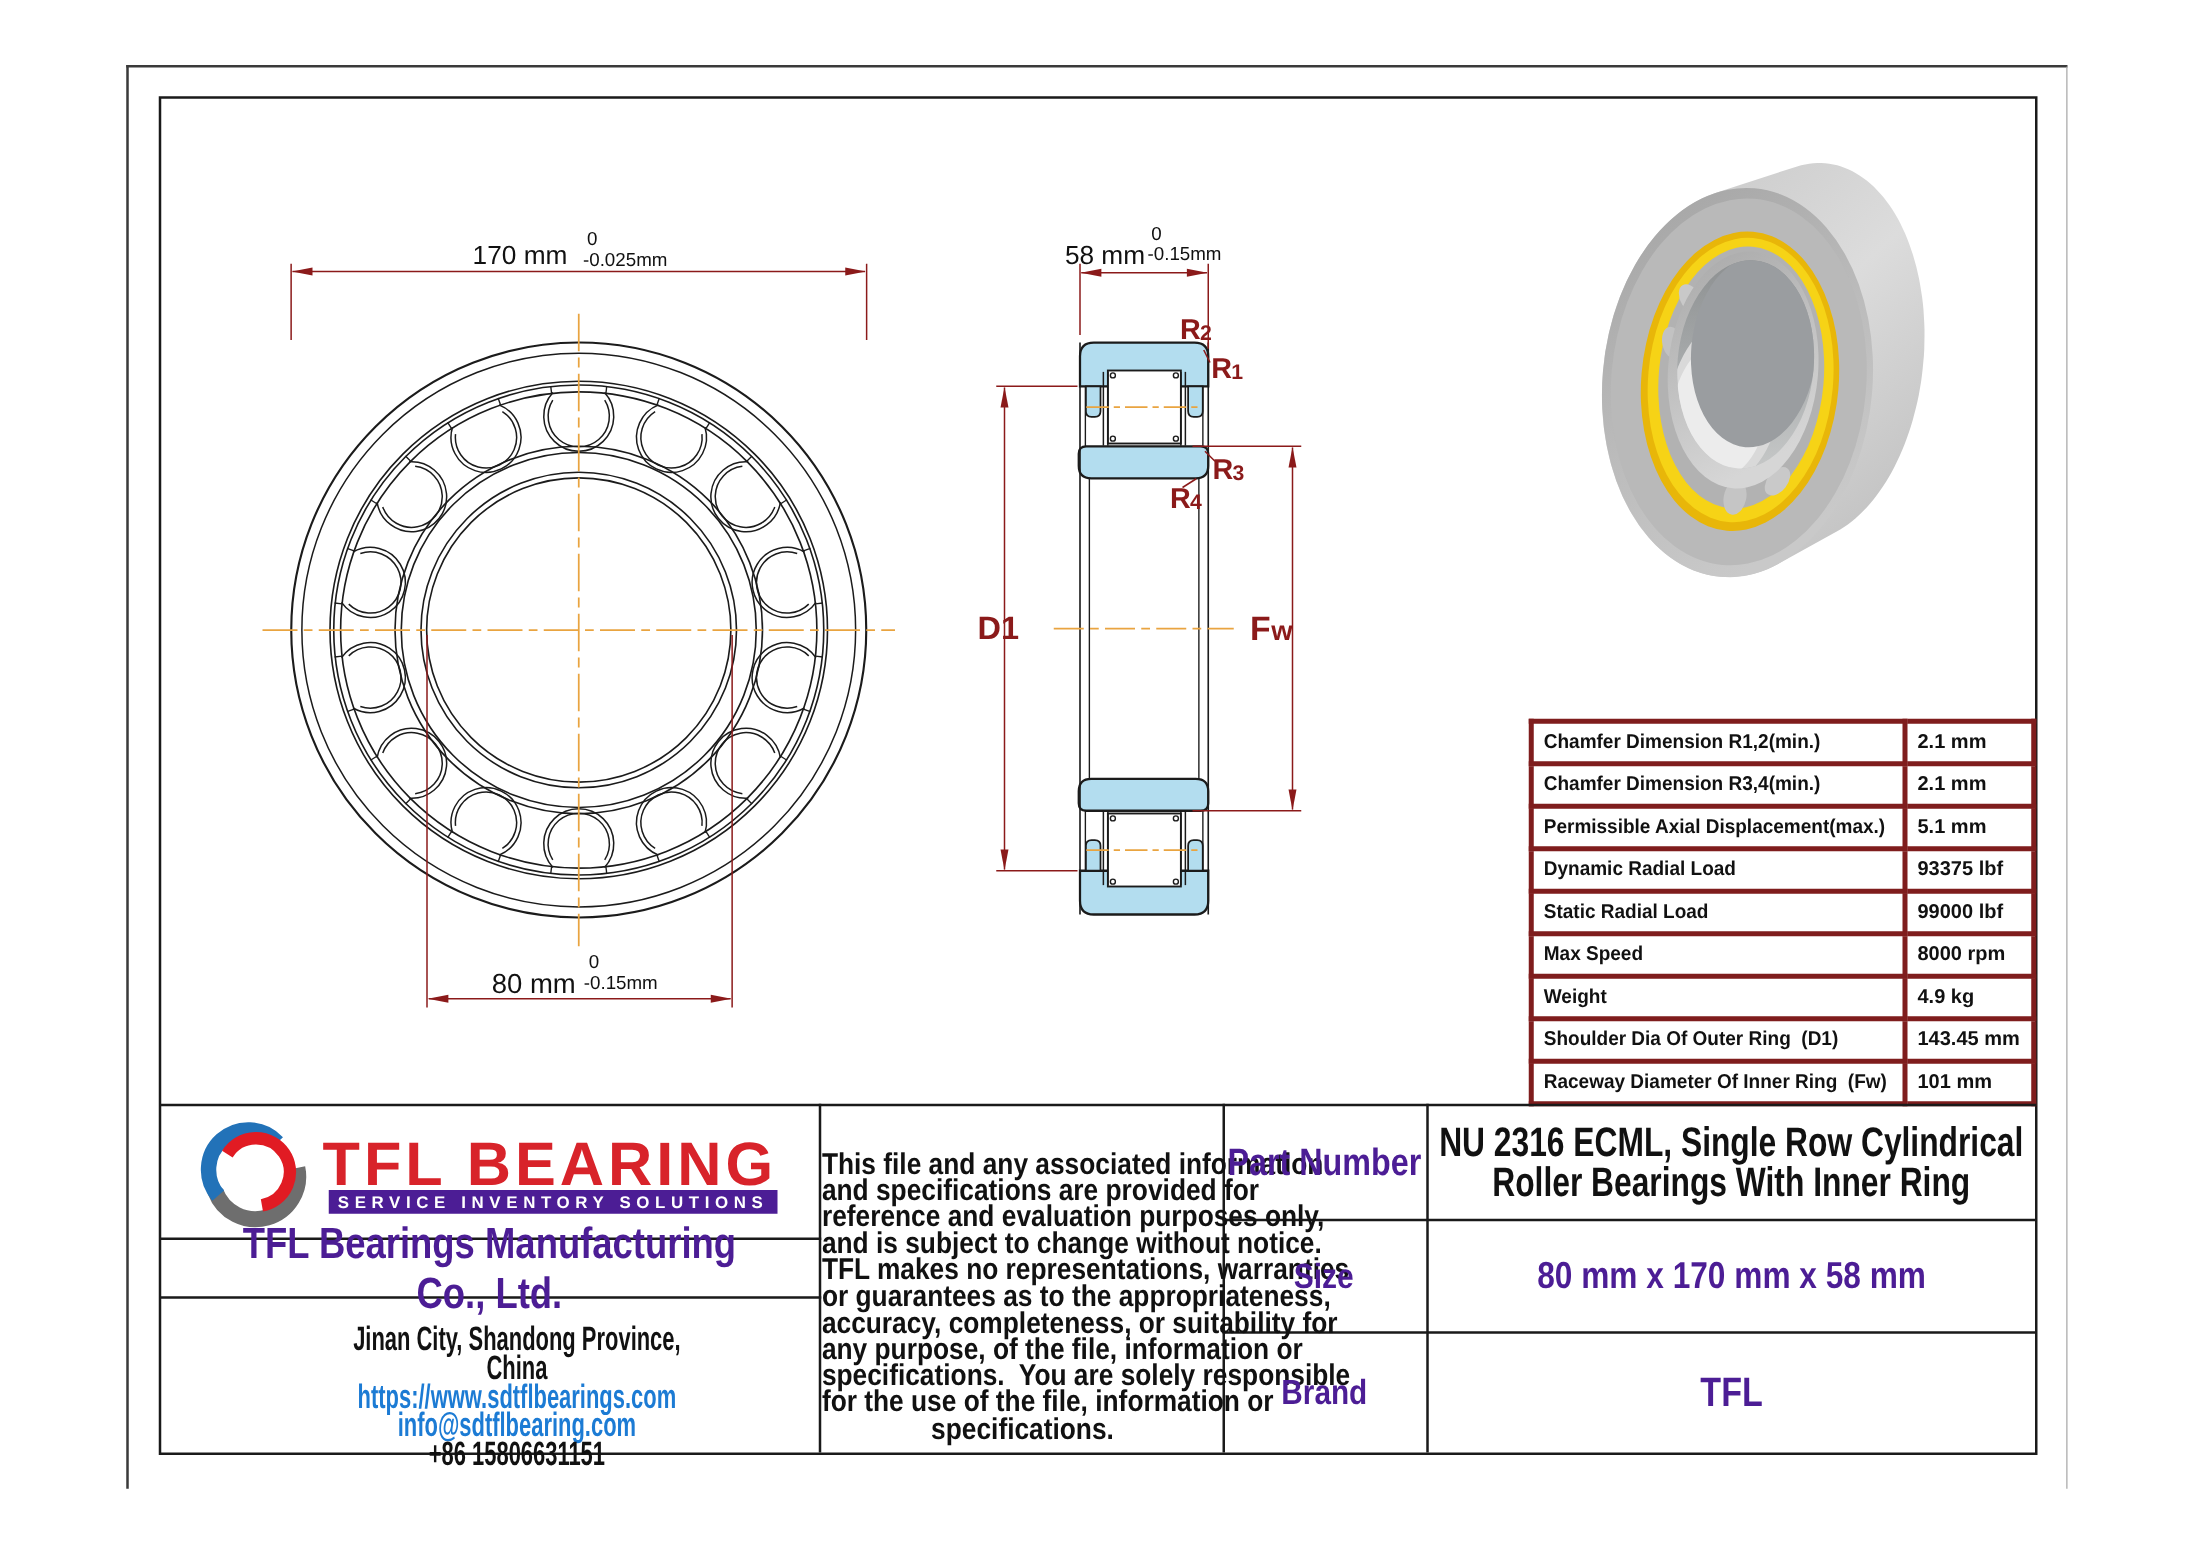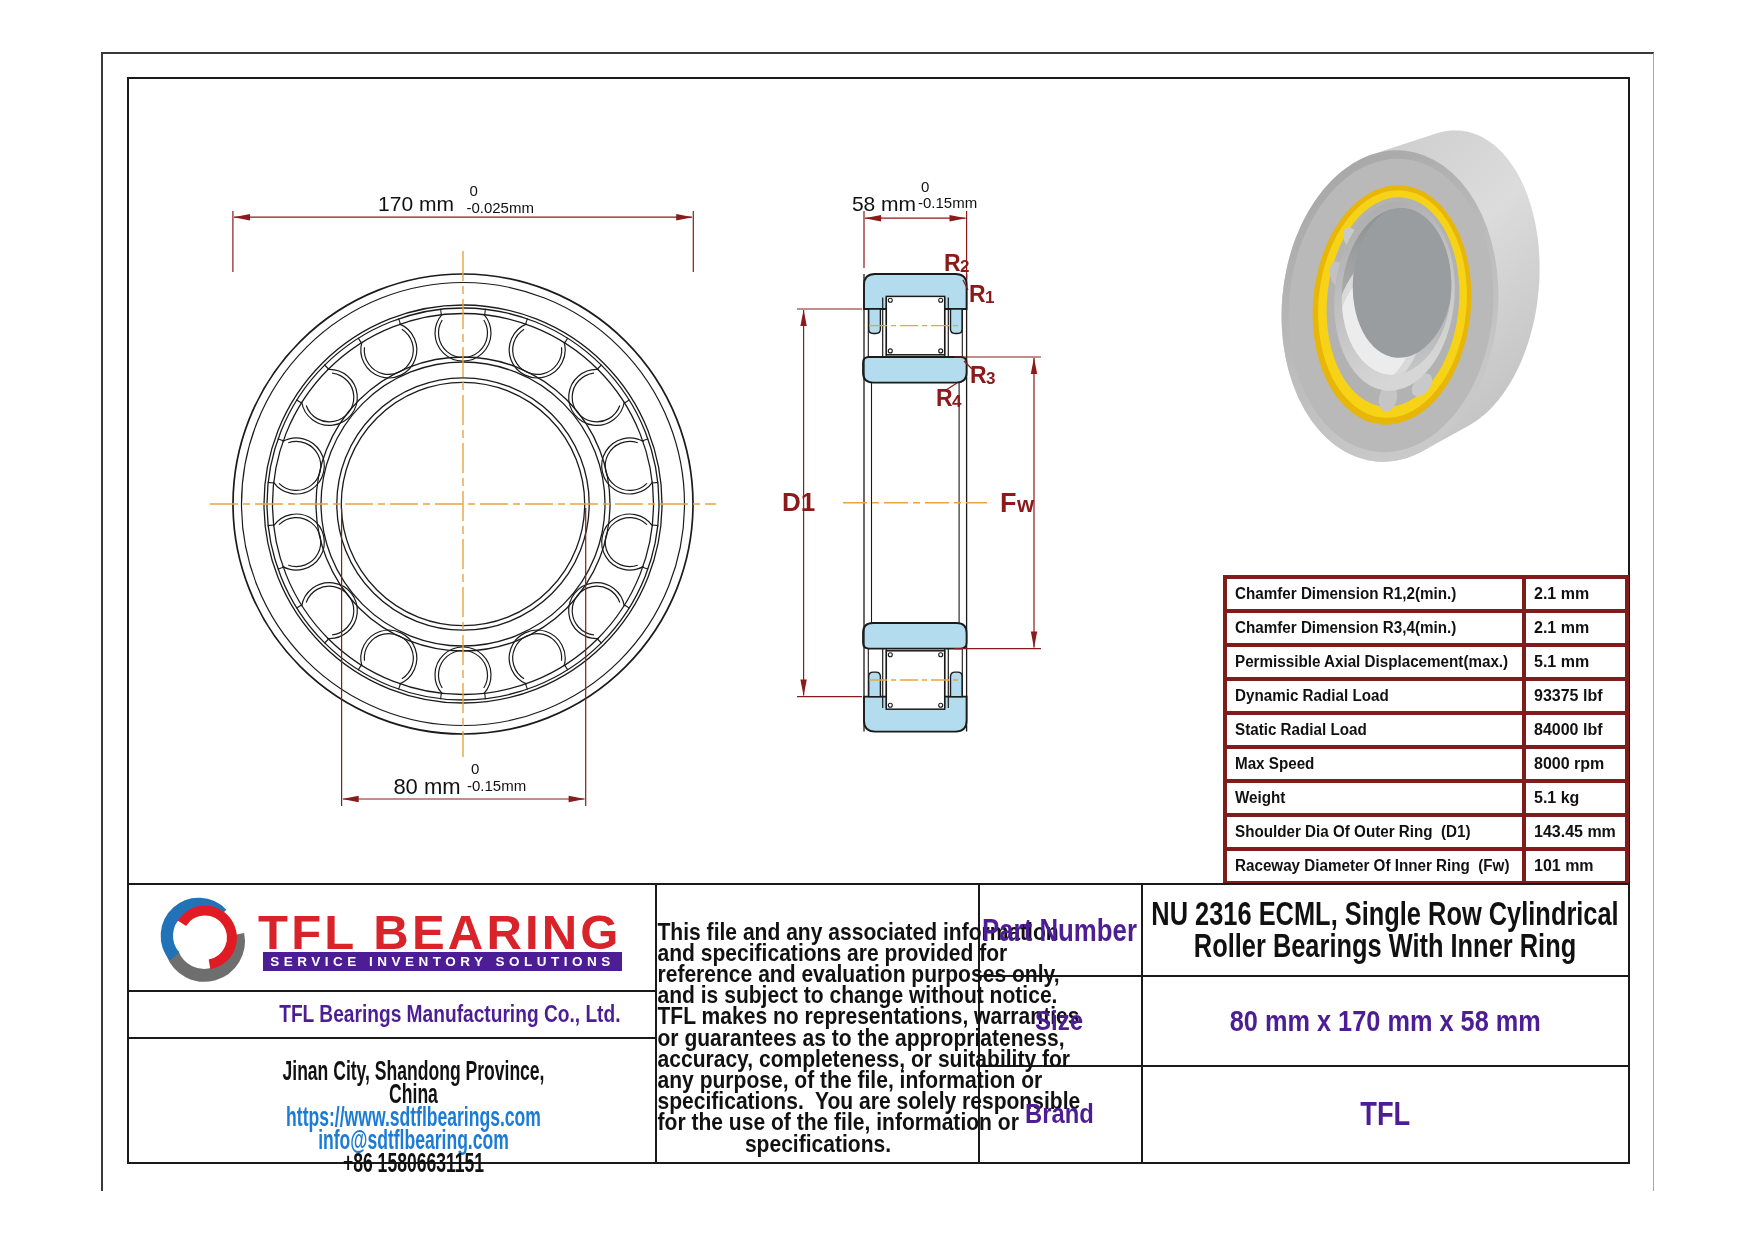--- a/index.html
+++ b/index.html
@@ -10,21 +10,21 @@
 #drawing { left:0; top:0; width:1755px; height:1240px; }
 
 #spec { left:1223px; top:575px; border-collapse:collapse; table-layout:fixed; width:406px; }
 #spec td { border:4px solid #7f1d1d; font-size:16px; font-weight:bold; color:#111; height:34px; padding:0 0 0 8px; white-space:nowrap; overflow:visible; }
 #spec td.v { width:103px; padding-left:8px; }
 #spec .sq { display:inline-block; transform:scaleX(0.95); transform-origin:left center; }
 
 .hline, .vline { position:absolute; background:#1a1a1a; }
 
 .ctext { position:absolute; display:flex; align-items:center; justify-content:center; text-align:center; color:#4c1d95; }
-#comp-name { left:128px; top:992px; width:527px; height:45px; font-size:23px; font-weight:bold;justify-content:flex-end; }
+#comp-name { left:128px; top:992px; width:527px; height:45px; font-size:35px; font-weight:bold; }
 #comp-name > div { transform:scaleX(0.833); }
 #addr { left:128px; top:1060px; width:527px; text-align:center; font-weight:bold; font-size:27px; color:#111;padding-left:44px; }
 #addr div { line-height:23px; transform:scaleX(0.65); }
 #addr .blue { color:#1c7bd4; }
 #disc { left:657px; top:883px; width:321px; font-weight:bold; font-size:24px; line-height:21.2px; color:#111; padding-top:37.5px; }
 #disc > div { width:366px; margin-left:-22.5px; text-align:center; transform:scaleX(0.877); white-space:nowrap; }
 #pn-lbl { left:978px; top:885px; width:163px; height:90px; font-size:30.5px; font-weight:bold; }
 #pn-lbl > div { transform:scaleX(0.847); white-space:nowrap; }
 #pn-val { left:1141px; top:885px; width:488px; font-size:33px; font-weight:bold; line-height:32px; color:#111; padding-top:13px; }
 #pn-val > div { width:634px; margin-left:-73px; text-align:center; transform:scaleX(0.77); white-space:nowrap; }
@@ -266,29 +266,29 @@
 <tr>
         <td><span class="sq">Permissible Axial Displacement(max.)</span></td>
         <td class="v">5.1 mm</td>
       </tr>
 <tr>
         <td><span class="sq">Dynamic Radial Load</span></td>
         <td class="v">93375 lbf</td>
       </tr>
 <tr>
         <td><span class="sq">Static Radial Load</span></td>
-        <td class="v">84000 lbf</td>
+        <td class="v">99000 lbf</td>
       </tr>
 <tr>
         <td><span class="sq">Max Speed</span></td>
         <td class="v">8000 rpm</td>
       </tr>
 <tr>
         <td><span class="sq">Weight</span></td>
-        <td class="v">5.1 kg</td>
+        <td class="v">4.9 kg</td>
       </tr>
 <tr>
         <td><span class="sq">Shoulder Dia Of Outer Ring &nbsp;(D1)</span></td>
         <td class="v">143.45 mm</td>
       </tr>
 <tr>
         <td><span class="sq">Raceway Diameter Of Inner Ring &nbsp;(Fw)</span></td>
         <td class="v">101 mm</td>
       </tr>
 </tbody>

